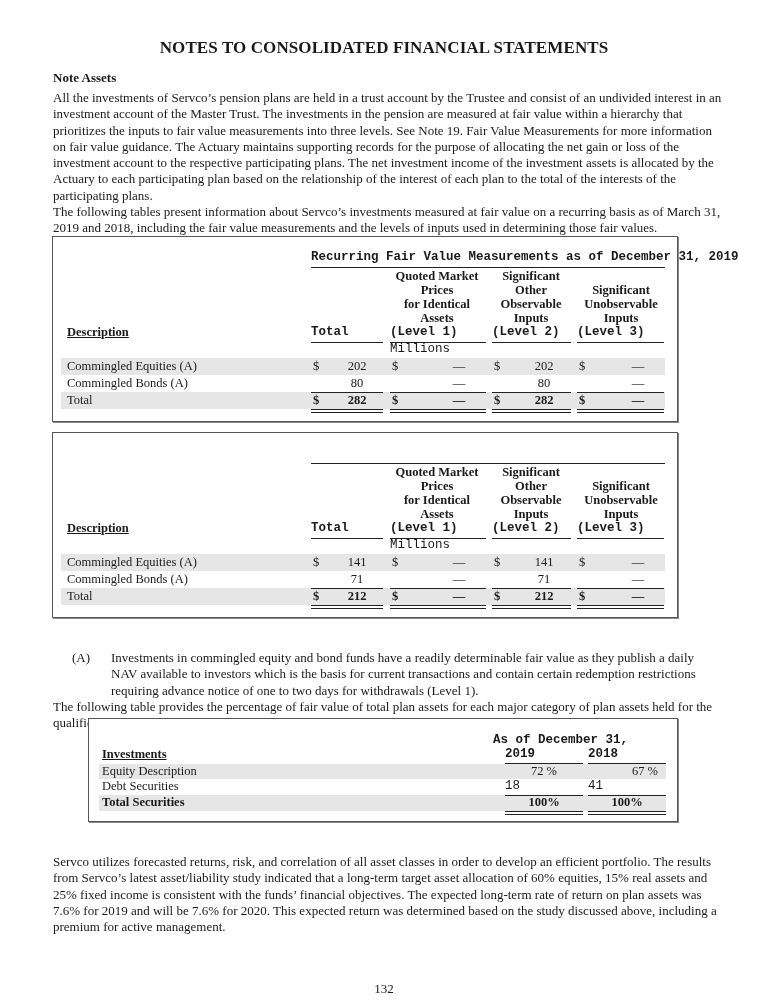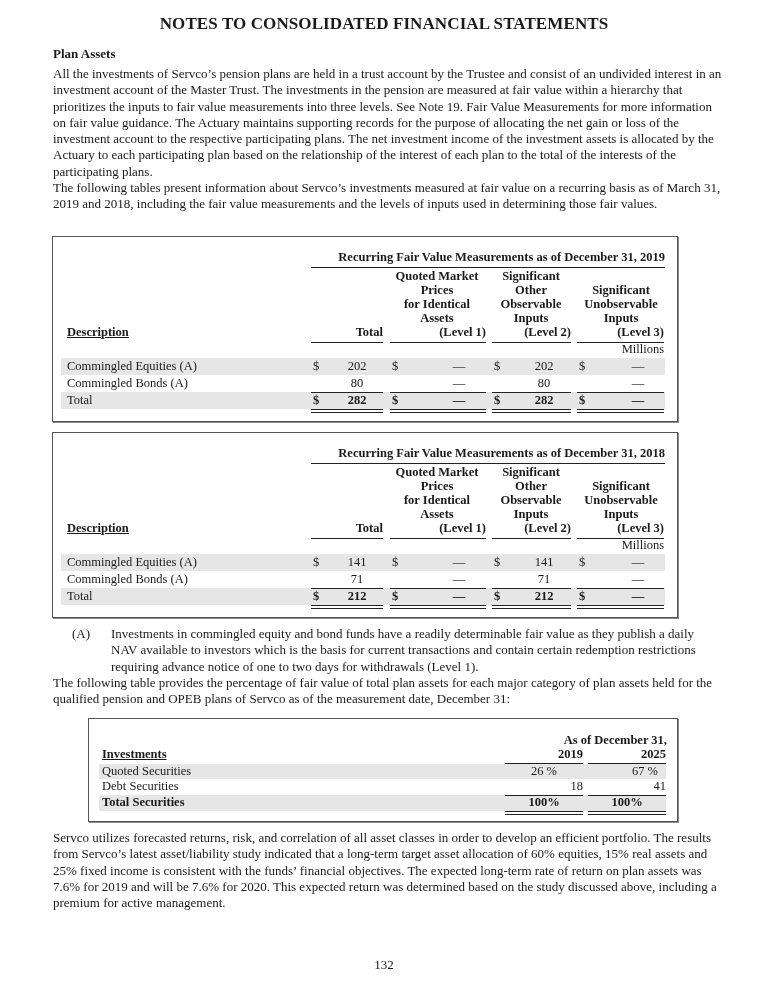--- a/index.html
+++ b/index.html
@@ -1,51 +1,51 @@
 <!DOCTYPE html>
 <html><head>
 <meta charset="utf-8">
 <style>
   html, body { margin: 0; padding: 0; background: #ffffff; }
   body {
     width: 768px; height: 1000px; position: relative; overflow: hidden;
     font-family: "Liberation Serif", serif; color: #1a1a1a;
   }
-  .abs { position: absolute; }
+  .abs { position: absolute; margin-top: 24px; }
   .page-title {
     left: 0; width: 768px; top: 14px; text-align: center;
     font-size: 17px; font-weight: bold; letter-spacing: 0.1px;
   }
   .section-heading { left: 53px; top: 46px; font-size: 13px; font-weight: bold; }
   .para {
     left: 53px; width: 670px; font-size: 13px; line-height: 16.3px;
     text-align: left;
   }
   .box {
     position: absolute; border: 1px solid #555; background: #fff;
     box-shadow: 1px 1px 0 #888;
   }
   .t { position: absolute; font-size: 12.5px; white-space: nowrap; }
   .b { font-weight: bold; }
   .u { text-decoration: underline; }
-  .c { text-align: right; }
+  .c { text-align: left; font-family: Liberation Mono, monospace; }
   .r { text-align: center; }
   .hline { position: absolute; height: 0; border-top: 1.5px solid #222; }
   .dline { position: absolute; height: 2px; border-top: 1.5px solid #222; border-bottom: 1.5px solid #222; }
   .shade { position: absolute; background: #e6e6e6; }
   .hdr { position: absolute; font-size: 12.5px; font-weight: bold; text-align: center; line-height: 14px; }
   .footnote-mark { left: 72px; font-size: 13px; }
   .footnote-text { left: 111px; width: 600px; font-size: 13px; line-height: 16.3px; }
   .page-number { left: 0; width: 768px; text-align: center; top: 957px; font-size: 13px; }
 </style>
 </head>
 <body>
 
 <div class="abs page-title">NOTES TO CONSOLIDATED FINANCIAL STATEMENTS</div>
-<div class="abs section-heading">Plan Assets</div>
+<div class="abs section-heading">Note Assets</div>
 <div class="abs para" style="top:66px">All the investments of Servco’s pension plans are held in a trust account by the Trustee and consist of an undivided interest in an investment account of the Master Trust. The investments in the pension are measured at fair value within a hierarchy that prioritizes the inputs to fair value measurements into three levels. See Note 19. Fair Value Measurements for more information on fair value guidance. The Actuary maintains supporting records for the purpose of allocating the net gain or loss of the investment account to the respective participating plans. The net investment income of the investment assets is allocated by the Actuary to each participating plan based on the relationship of the interest of each plan to the total of the interests of the participating plans.</div>
 <div class="abs para" style="top:180px">The following tables present information about Servco’s investments measured at fair value on a recurring basis as of March 31, 2019 and 2018, including the fair value measurements and the levels of inputs used in determining those fair values.</div>
 
 <div class="box" style="left:52px; top:236px; width:624px; height:184px;">
   <div class="t b c" style="left:258px; width:354px; top:13px;">Recurring Fair Value Measurements as of December 31, 2019</div>
   <div class="hline" style="left:258px; width:354px; top:30px;"></div>
 
   <div class="hdr" style="left:334px; width:100px; top:32px;">
     <div>Quoted Market</div>
       <div>Prices</div>
@@ -114,21 +114,20 @@
     <div class="t b" style="left:526px; top:156px;">$</div>
     <div class="t b r" style="left:560px; width:50px; top:156px;">—</div>
   </div>
   <div class="dline" style="left:258px; width:72px; top:172px;"></div>
   <div class="dline" style="left:337px; width:96px; top:172px;"></div>
   <div class="dline" style="left:439px; width:79px; top:172px;"></div>
   <div class="dline" style="left:524px; width:87px; top:172px;"></div>
 </div>
 
 <div class="box" style="left:52px; top:432px; width:624px; height:184px;">
-  <div class="t b c" style="left:258px; width:354px; top:13px;">Recurring Fair Value Measurements as of December 31, 2018</div>
   <div class="hline" style="left:258px; width:354px; top:30px;"></div>
 
   <div class="hdr" style="left:334px; width:100px; top:32px;">
     <div>Quoted Market</div>
       <div>Prices</div>
       <div>for Identical</div>
       <div>Assets</div>
   </div>
   <div class="hdr" style="left:436px; width:84px; top:32px;">
     <div>Significant</div>
@@ -195,33 +194,33 @@
   <div class="dline" style="left:439px; width:79px; top:172px;"></div>
   <div class="dline" style="left:524px; width:87px; top:172px;"></div>
 </div>
 
 <div class="abs footnote-mark" style="top:626px">(A)</div>
 <div class="abs footnote-text" style="top:626px">Investments in commingled equity and bond funds have a readily determinable fair value as they publish a daily NAV available to investors which is the basis for current transactions and contain certain redemption restrictions requiring advance notice of one to two days for withdrawals (Level 1).</div>
 
 <div class="abs para" style="top:675px">The following table provides the percentage of fair value of total plan assets for each major category of plan assets held for the qualified pension and OPEB plans of Servco as of the measurement date, December 31:</div>
 
 <div class="box" style="left:88px; top:718px; width:588px; height:102px;">
-  <div class="t b c" style="left:416px; width:162px; top:14px;">As of December 31,</div>
+  <div class="t b c" style="left:404px; width:162px; top:14px;">As of December 31,</div>
   <div class="t b u" style="left:13px; top:28px;">Investments</div>
   <div class="t b c" style="left:416px; width:78px; top:28px;">2019</div>
-  <div class="t b c" style="left:499px; width:78px; top:28px;">2025</div>
+  <div class="t b c" style="left:499px; width:78px; top:28px;">2018</div>
   <div class="hline" style="left:416px; width:78px; top:44px;"></div>
   <div class="hline" style="left:499px; width:78px; top:44px;"></div>
 
   <div class="shade" style="left:10px; width:567px; top:45px; height:15px;"></div>
   <div class="shade" style="left:10px; width:567px; top:76px; height:16px;"></div>
 
   <div>
-    <div class="t" style="left:13px; top:45px;">Quoted Securities</div>
-    <div class="t r" style="left:416px; width:78px; top:45px;">26 %</div>
+    <div class="t" style="left:13px; top:45px;">Equity Description</div>
+    <div class="t r" style="left:416px; width:78px; top:45px;">72 %</div>
     <div class="t r" style="left:517px; width:78px; top:45px;">67 %</div>
   </div>
   <div>
     <div class="t" style="left:13px; top:60px;">Debt Securities</div>
     <div class="t c" style="left:416px; width:78px; top:60px;">18</div>
     <div class="t c" style="left:499px; width:78px; top:60px;">41</div>
   </div>
   <div class="hline" style="left:416px; width:78px; top:76px;"></div>
   <div class="hline" style="left:499px; width:78px; top:76px;"></div>
   <div>

